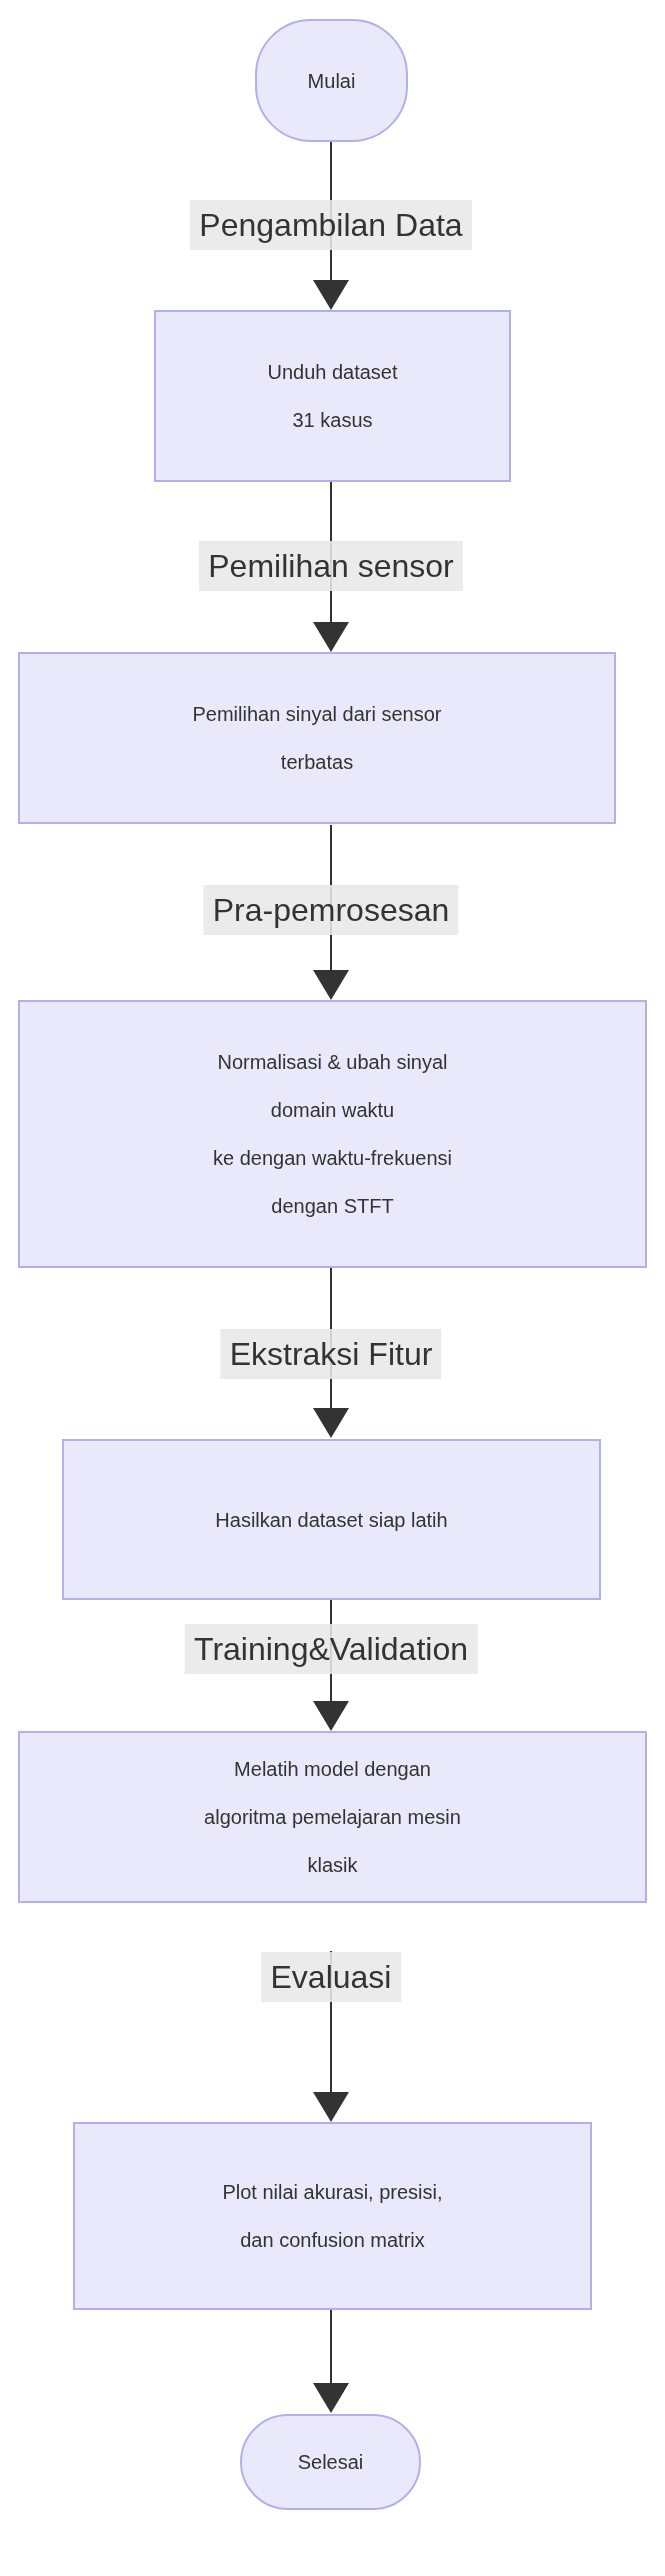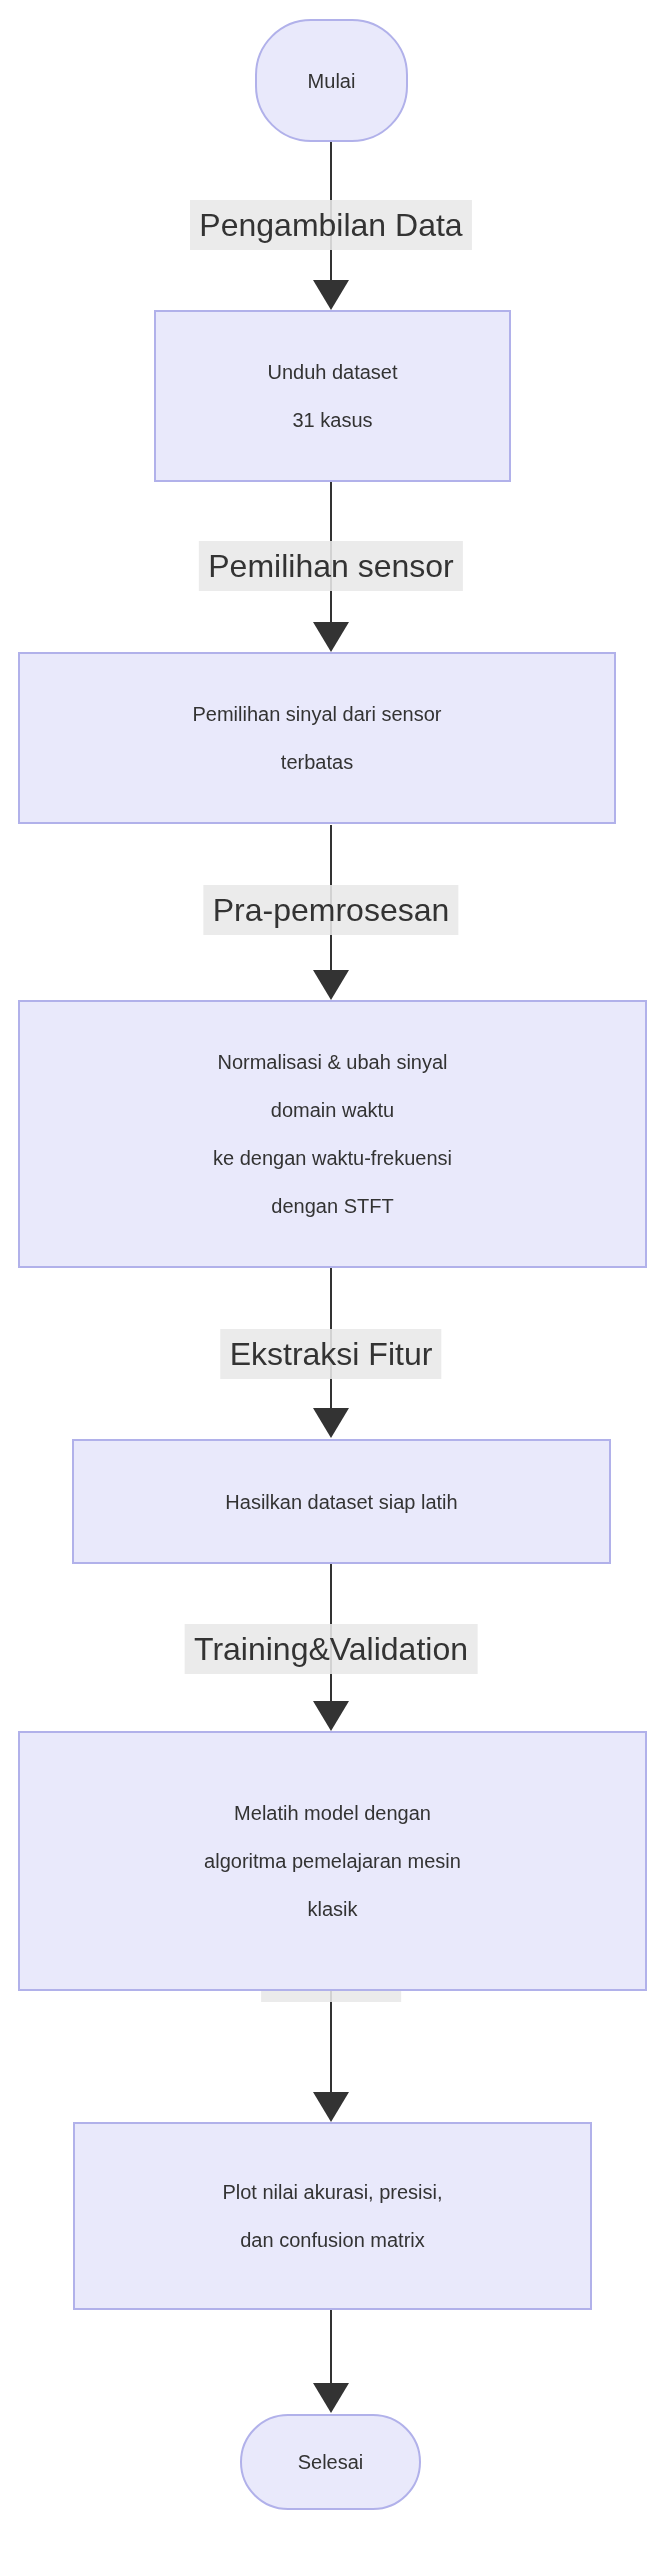--- a/index.html
+++ b/index.html
@@ -27,22 +27,22 @@
     justify-content: center;
     text-align: center;
   }
   .stadium { border-radius: 56px; }
   .nline { display: block; white-space: nowrap; }
 
   .n-start { left: 255px; top: 19px;   width: 153px; height: 123px; }
   .n-box1  { left: 154px; top: 310px;  width: 357px; height: 172px; }
   .n-box2  { left: 18px;  top: 652px;  width: 598px; height: 172px; }
   .n-box3  { left: 18px;  top: 1000px; width: 629px; height: 268px; }
-  .n-box4  { left: 72px;  top: 1439px; width: 539px; height: 125px; }
-  .n-box5  { left: 18px;  top: 1731px; width: 629px; height: 260px; text-align: right; }
+  .n-box4  { left: 62px;  top: 1439px; width: 539px; height: 161px; }
+  .n-box5  { left: 18px;  top: 1731px; width: 629px; height: 172px; text-align: right; }
   .n-box6  { left: 73px; top: 2122px; width: 519px; height: 188px; }
   .n-end   { left: 240px; top: 2414px; width: 181px; height: 96px; }
 
   
   .edge-line {
     position: absolute;
     left: 331px;
     width: 2.7px;
     margin-left: -1.3px;
     background: var(--line, #333333);

